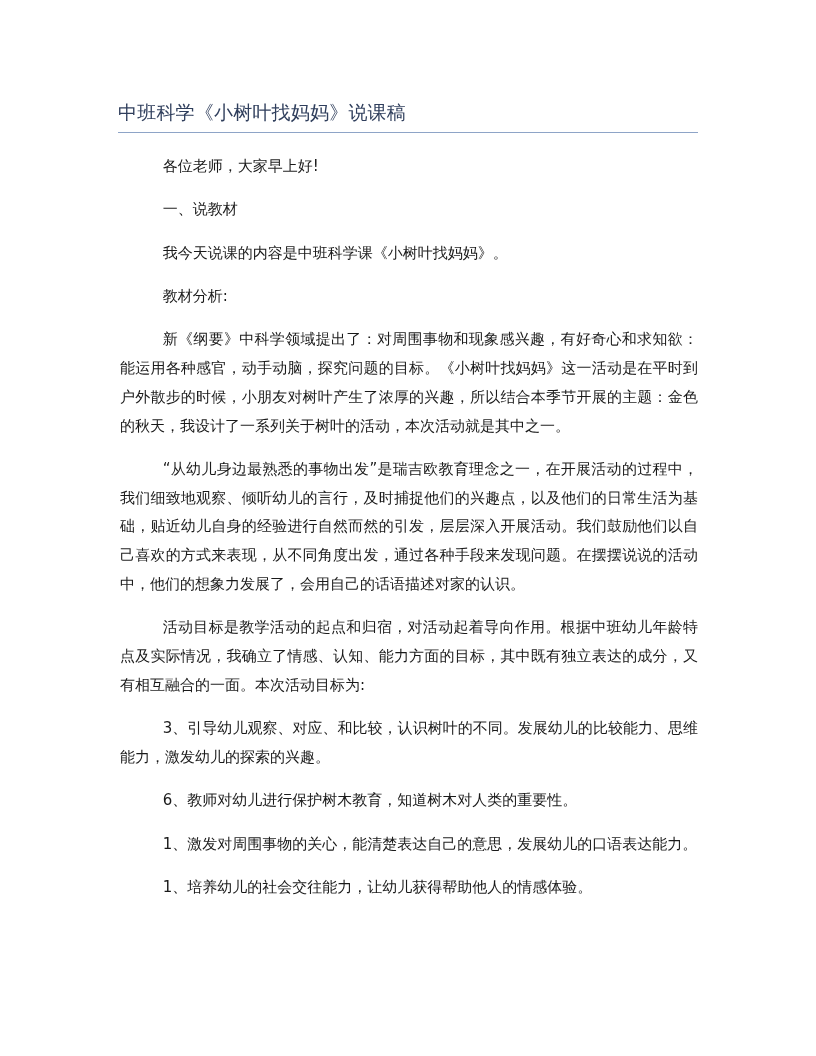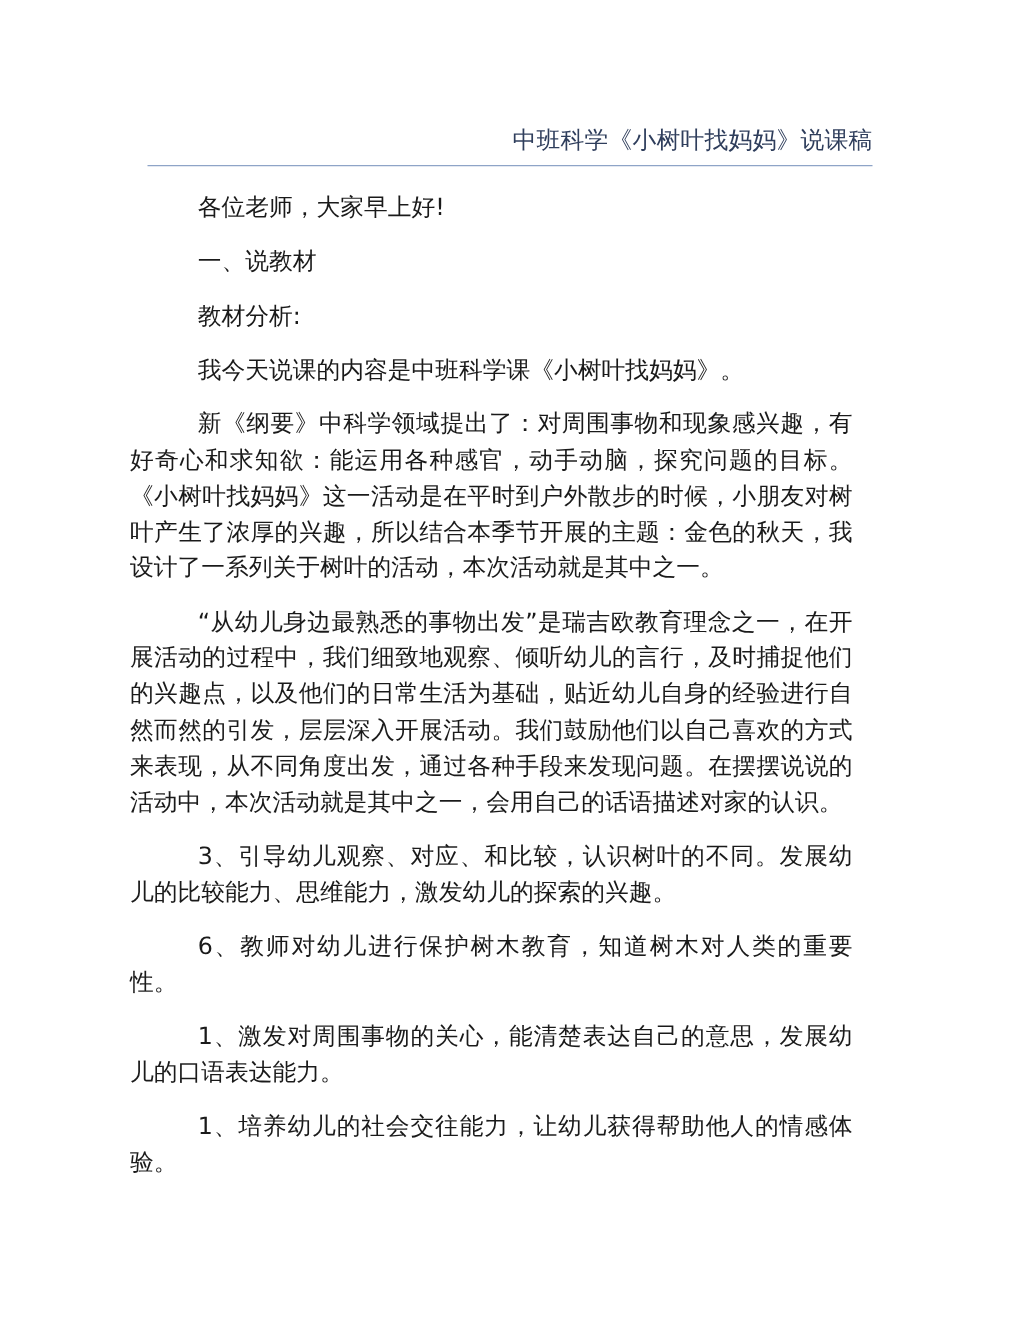--- a/index.html
+++ b/index.html
@@ -23,62 +23,63 @@
       height: 1056px;
       background: #ffffff;
     }
     .title {
       position: absolute;
       left: 118px;
       width: 580px;
       top: 97px;
       height: 30px;
       line-height: 30px;
-      text-align: right;
+      text-align: left;
       font-size: 19px;
       color: #2f3e5c;
       letter-spacing: 0.2px;
       white-space: nowrap;
     }
     .divider {
       position: absolute;
       left: 118px;
       top: 132px;
       width: 580px;
       height: 0;
       border-top: 1.5px solid #8ea4c7;
     }
     .body {
       position: absolute;
-      left: 104px;
+      left: 120px;
       top: 152px;
       width: 578px;
-      font-size: 19px;
+      font-size: 15px;
       line-height: 28.8px;
       text-align: justify;
       text-justify: inter-character;
     }
     .para {
       margin: 0 0 14.5px 0;
       text-indent: 2.85em;
       word-break: break-all;
     }
   </style>
 </head>
 <body>
 
 <div class="page">
   <div class="title">中班科学《小树叶找妈妈》说课稿</div>
   <div class="divider"></div>
 
   <div class="body">
     <p class="para">各位老师，大家早上好!</p>
     <p class="para">一、说教材</p>
+    <p class="para">我今天说课的内容是中班科学课《小树叶找妈妈》。</p>
     <p class="para">教材分析:</p>
-    <p class="para">我今天说课的内容是中班科学课《小树叶找妈妈》。</p>
     <p class="para">新《纲要》中科学领域提出了：对周围事物和现象感兴趣，有好奇心和求知欲：能运用各种感官，动手动脑，探究问题的目标。《小树叶找妈妈》这一活动是在平时到户外散步的时候，小朋友对树叶产生了浓厚的兴趣，所以结合本季节开展的主题：金色的秋天，我设计了一系列关于树叶的活动，本次活动就是其中之一。</p>
-    <p class="para">“从幼儿身边最熟悉的事物出发”是瑞吉欧教育理念之一，在开展活动的过程中，我们细致地观察、倾听幼儿的言行，及时捕捉他们的兴趣点，以及他们的日常生活为基础，贴近幼儿自身的经验进行自然而然的引发，层层深入开展活动。我们鼓励他们以自己喜欢的方式来表现，从不同角度出发，通过各种手段来发现问题。在摆摆说说的活动中，本次活动就是其中之一，会用自己的话语描述对家的认识。</p>
+    <p class="para">“从幼儿身边最熟悉的事物出发”是瑞吉欧教育理念之一，在开展活动的过程中，我们细致地观察、倾听幼儿的言行，及时捕捉他们的兴趣点，以及他们的日常生活为基础，贴近幼儿自身的经验进行自然而然的引发，层层深入开展活动。我们鼓励他们以自己喜欢的方式来表现，从不同角度出发，通过各种手段来发现问题。在摆摆说说的活动中，他们的想象力发展了，会用自己的话语描述对家的认识。</p>
+    <p class="para">活动目标是教学活动的起点和归宿，对活动起着导向作用。根据中班幼儿年龄特点及实际情况，我确立了情感、认知、能力方面的目标，其中既有独立表达的成分，又有相互融合的一面。本次活动目标为:</p>
     <p class="para">3、引导幼儿观察、对应、和比较，认识树叶的不同。发展幼儿的比较能力、思维能力，激发幼儿的探索的兴趣。</p>
     <p class="para">6、教师对幼儿进行保护树木教育，知道树木对人类的重要性。</p>
     <p class="para">1、激发对周围事物的关心，能清楚表达自己的意思，发展幼儿的口语表达能力。</p>
     <p class="para">1、培养幼儿的社会交往能力，让幼儿获得帮助他人的情感体验。</p>
   </div>
 </div>
 
 </body></html>

